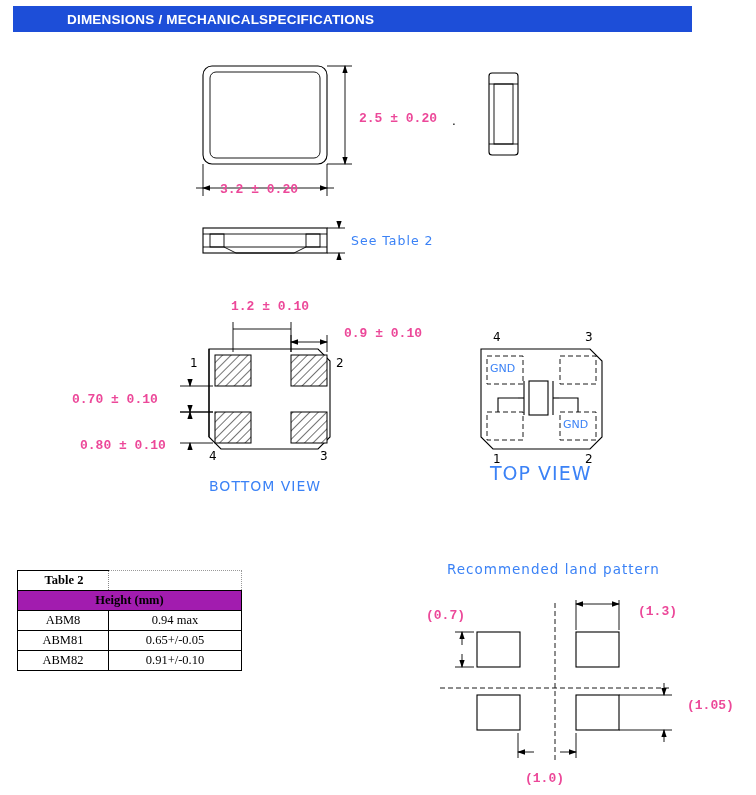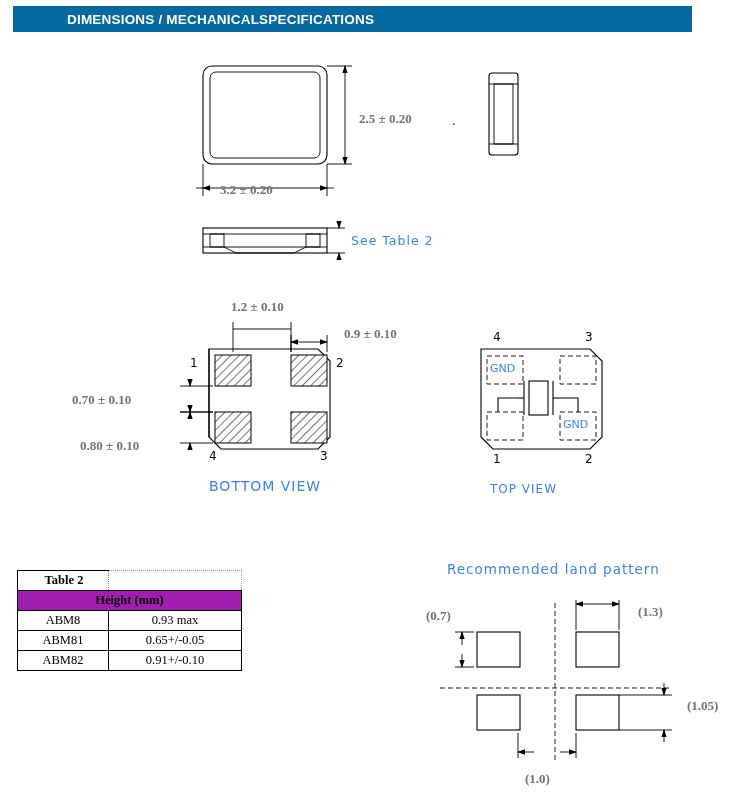--- a/index.html
+++ b/index.html
@@ -20,39 +20,39 @@
     width: 756px;
     height: 795px;
   }
   
   .header-bar {
     position: absolute;
     left: 13px;
     top: 6px;
     width: 679px;
     height: 26px;
-    background: #0369a1;
+    background: #1d4ed8;
     display: flex;
     align-items: center;
   }
   .header-bar .title {
     color: #ffffff;
     font-size: 13.5px;
     font-weight: 600;
     letter-spacing: 0.2px;
     padding-left: 54px;
     white-space: nowrap;
   }
   
   .dim {
     position: absolute;
-    color: #737373;
+    color: #ec4899;
     font-weight: bold;
     font-size: 13px;
-    font-family: Liberation Serif, serif;
+    font-family: Liberation Mono, monospace;
     white-space: nowrap;
   }
   .lbl {
     position: absolute;
     color: #3b82f6;
     font-size: 12.5px;
     font-family: "DejaVu Sans", sans-serif;
     white-space: nowrap;
     letter-spacing: 1px;
   }
@@ -267,42 +267,42 @@
   <div class="num" style="left:190px; top:356px;">1</div>
   <div class="num" style="left:336px; top:356px;">2</div>
   <div class="num" style="left:320px; top:449px;">3</div>
   <div class="num" style="left:209px; top:449px;">4</div>
   <div class="lbl" style="left:209px; top:478px; font-size:14px;">BOTTOM  VIEW</div>
 
   <div class="num" style="left:493px; top:330px;">4</div>
   <div class="num" style="left:585px; top:330px;">3</div>
   <div class="num" style="left:493px; top:452px;">1</div>
   <div class="num" style="left:585px; top:452px;">2</div>
-  <div class="lbl" style="left:490px; top:482px; font-size:12px;">TOP  VIEW</div>
+  <div class="lbl" style="left:490px; top:462px; font-size:19px;">TOP  VIEW</div>
   <div class="lbl" style="left:490px; top:362px; font-size:11px; letter-spacing:0;">GND</div>
   <div class="lbl" style="left:563px; top:418px; font-size:11px; letter-spacing:0;">GND</div>
 
   <div class="lbl" style="left:447px; top:561px; font-size:13.5px;">Recommended  land  pattern</div>
   <div class="dim" style="left:426px; top:608px;">(0.7)</div>
   <div class="dim" style="left:638px; top:604px;">(1.3)</div>
   <div class="dim" style="left:687px; top:698px;">(1.05)</div>
   <div class="dim" style="left:525px; top:771px;">(1.0)</div>
 
   <table class="table2">
     <tbody>
         <tr>
       <td class="cap">Table 2</td>
       <td class="cap-empty"></td>
     </tr>
     <tr>
       <th class="hdr" colspan="2">Height (mm)</th>
     </tr>
     <tr>
       <td class="name">ABM8</td>
-      <td>0.93 max</td>
+      <td>0.94 max</td>
     </tr>
     <tr>
       <td class="name">ABM81</td>
       <td>0.65+/-0.05</td>
     </tr>
     <tr>
       <td class="name">ABM82</td>
       <td>0.91+/-0.10</td>
     </tr>
   </tbody>

